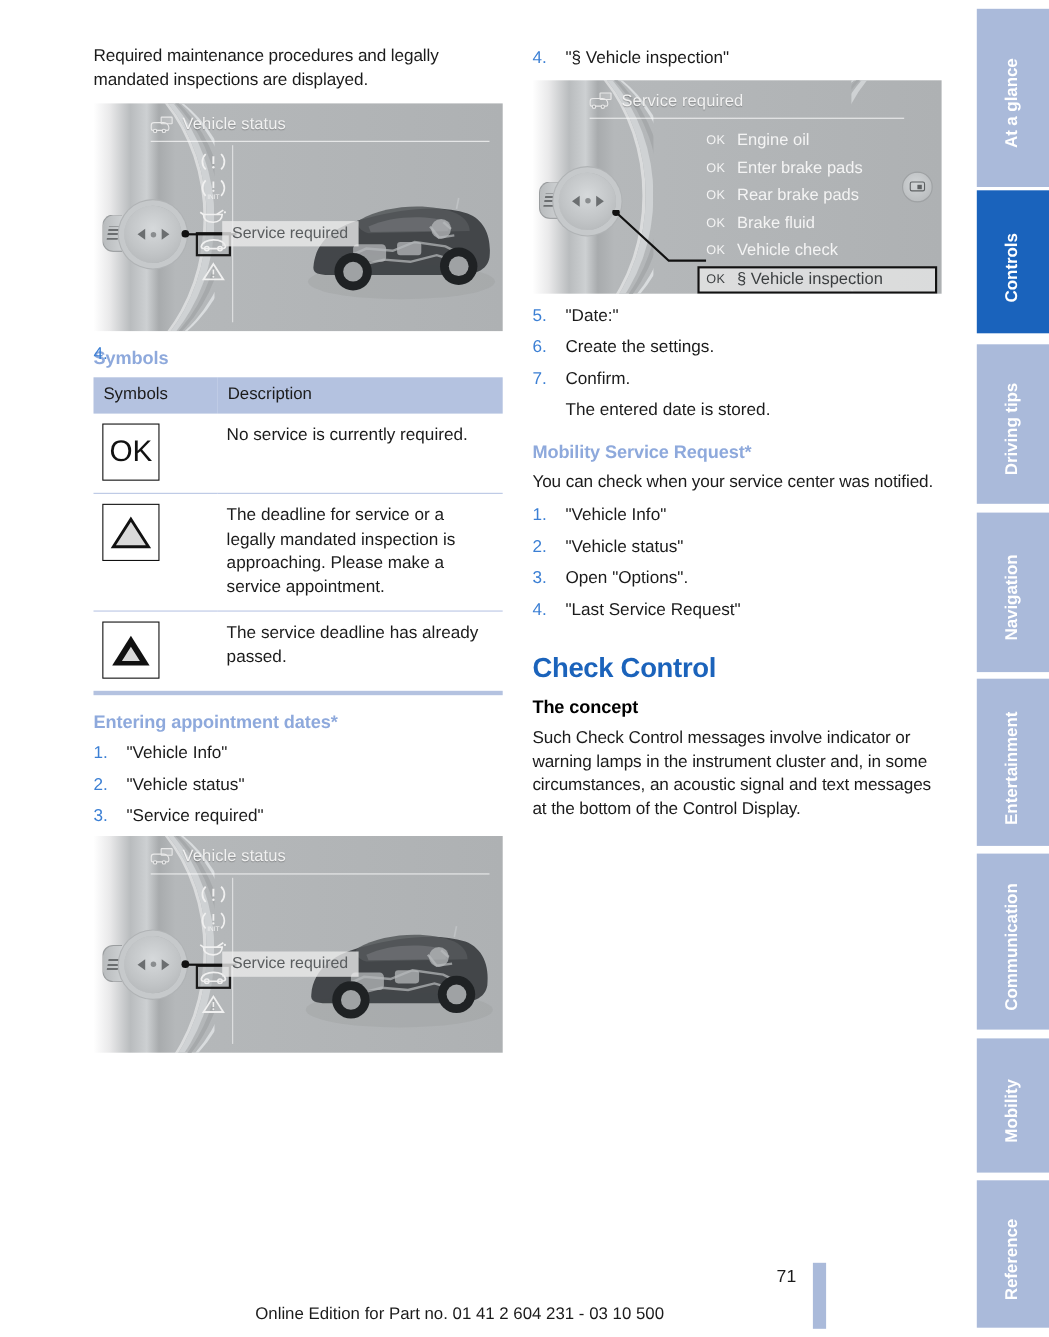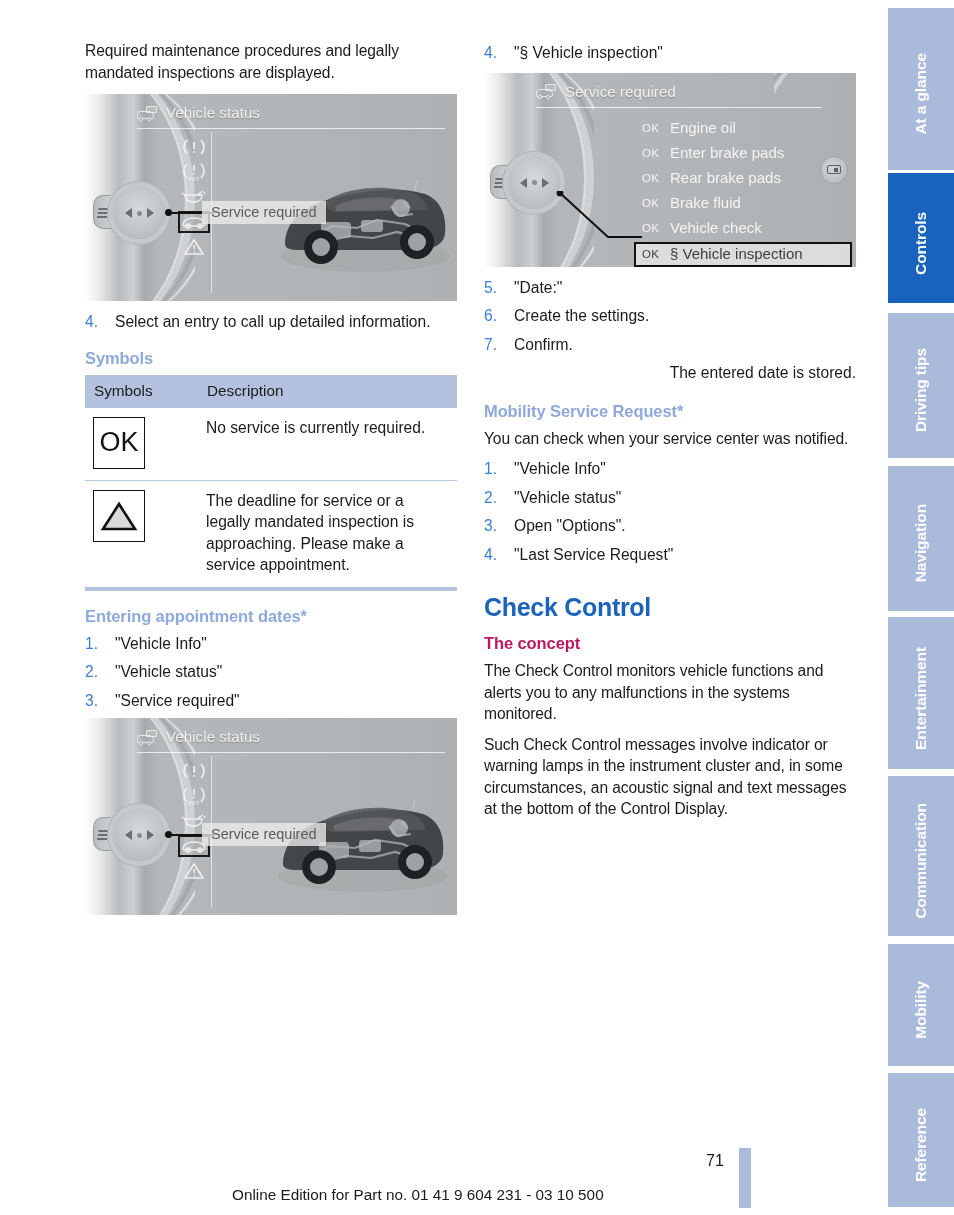--- a/index.html
+++ b/index.html
@@ -20,41 +20,41 @@
   p.body {
     font-size: 15.6px;
     line-height: 21.5px;
     color: #1b1b1b;
     margin-bottom: 11px;
     letter-spacing: -0.1px;
   }
   p.body.tight { margin-bottom: 9px; }
   p.indent-note {
     font-size: 15.6px; line-height: 21.5px; color:#1b1b1b;
-    margin-left: 44px; margin-bottom: 11px; text-align: right;
+    margin-left: 30px; margin-bottom: 11px;
   }
 
   h2.section-title {
     font-size: 25px;
     font-weight: bold;
     color: #1b63bb;
     letter-spacing: -0.3px;
     margin-top: 28px;
     margin-bottom: 12px;
   }
   h3.sub-title {
     font-size: 16.5px;
     font-weight: bold;
     color: #8ea9dc;
     letter-spacing: -0.1px;
     margin-top: 16px;
     margin-bottom: 7px;
   }
   h3.sub-title.dark {
-    color: #be185d;
+    color: #000000;
   }
 
   
   ol.steps { list-style: none; margin: 2px 0 4px 0; }
   ol.steps li {
     position: relative;
     padding-left: 30px;
     font-size: 15.6px;
     line-height: 21.5px;
     color: #1b1b1b;
@@ -431,21 +431,20 @@
       </div>
       <div class="leader" style="left:84px; top:118px; width:46px;"></div>
       <div class="leader-dot" style="left:80px; top:115px;"></div>
 
       <div class="callout" style="left:117px; top:107px;">Service required</div>
     </div>
 
     <ol class="steps">
       <li>
         <span class="num">4.</span>
-        <span>Select an entry to call up detailed information.</span>
       </li>
     </ol>
 
     <h3 class="sub-title">Symbols</h3>
 
     <table class="symbols">
       <thead>
         <tr>
           <th class="c1">Symbols</th>
           <th>Description</th>
@@ -463,20 +462,31 @@
         <tr>
           <td class="c1">
             <div class="sym-box">
               <svg width="38" height="32" viewBox="0 0 38 32">
                 <path d="M19 4 L35 29 L3 29 Z" fill="#d9d9d9" stroke="#111" stroke-width="2.6"></path>
               </svg>
             </div>
           </td>
           <td class="c2">The deadline for service or a legally mandated inspection is approaching. Please make a service appointment.</td>
         </tr>
+        <tr>
+          <td class="c1">
+            <div class="sym-box">
+              <svg width="38" height="32" viewBox="0 0 38 32">
+                <path d="M19 3 L36 30 L2 30 Z" fill="#111"></path>
+                <path d="M19 11 L29 27 L9 27 Z" fill="#d9d9d9" stroke="#111" stroke-width="2"></path>
+              </svg>
+            </div>
+          </td>
+          <td class="c2">The service deadline has already passed.</td>
+        </tr>
       </tbody>
     </table>
     <div class="table-bottom-rule"></div>
 
     <h3 class="sub-title">Entering appointment dates*</h3>
 
     <ol class="steps">
       <li>
         <span class="num">1.</span>
         <span>"Vehicle Info"</span>
@@ -702,21 +712,20 @@
       </li>
       <li>
         <span class="num">4.</span>
         <span>"Last Service Request"</span>
       </li>
     </ol>
 
     <h2 class="section-title">Check Control</h2>
 
     <h3 class="sub-title dark" style="margin-top:6px;">The concept</h3>
-    <p class="body tight">The Check Control monitors vehicle functions and alerts you to any malfunctions in the systems monitored.</p>
     <p class="body tight">Such Check Control messages involve indicator or warning lamps in the instrument cluster and, in some circumstances, an acoustic signal and text messages at the bottom of the Control Display.</p>
 
   </div>
 
   <div class="tabs">
     <div class="tab" style="top:8px; height:162px;">
       <span class="label">At a glance</span>
     </div>
     <div class="tab active" style="top:173px; height:130px;">
       <span class="label">Controls</span>
@@ -736,15 +745,15 @@
     <div class="tab" style="top:944px; height:122px;">
       <span class="label">Mobility</span>
     </div>
     <div class="tab" style="top:1073px; height:134px;">
       <span class="label">Reference</span>
     </div>
   </div>
 
   <div class="page-num">71</div>
   <div class="page-marker"></div>
-  <div class="footer-note">Online Edition for Part no. 01 41 9 604 231 - 03 10 500</div>
+  <div class="footer-note">Online Edition for Part no. 01 41 2 604 231 - 03 10 500</div>
 
 </div>
 
 </body></html>

